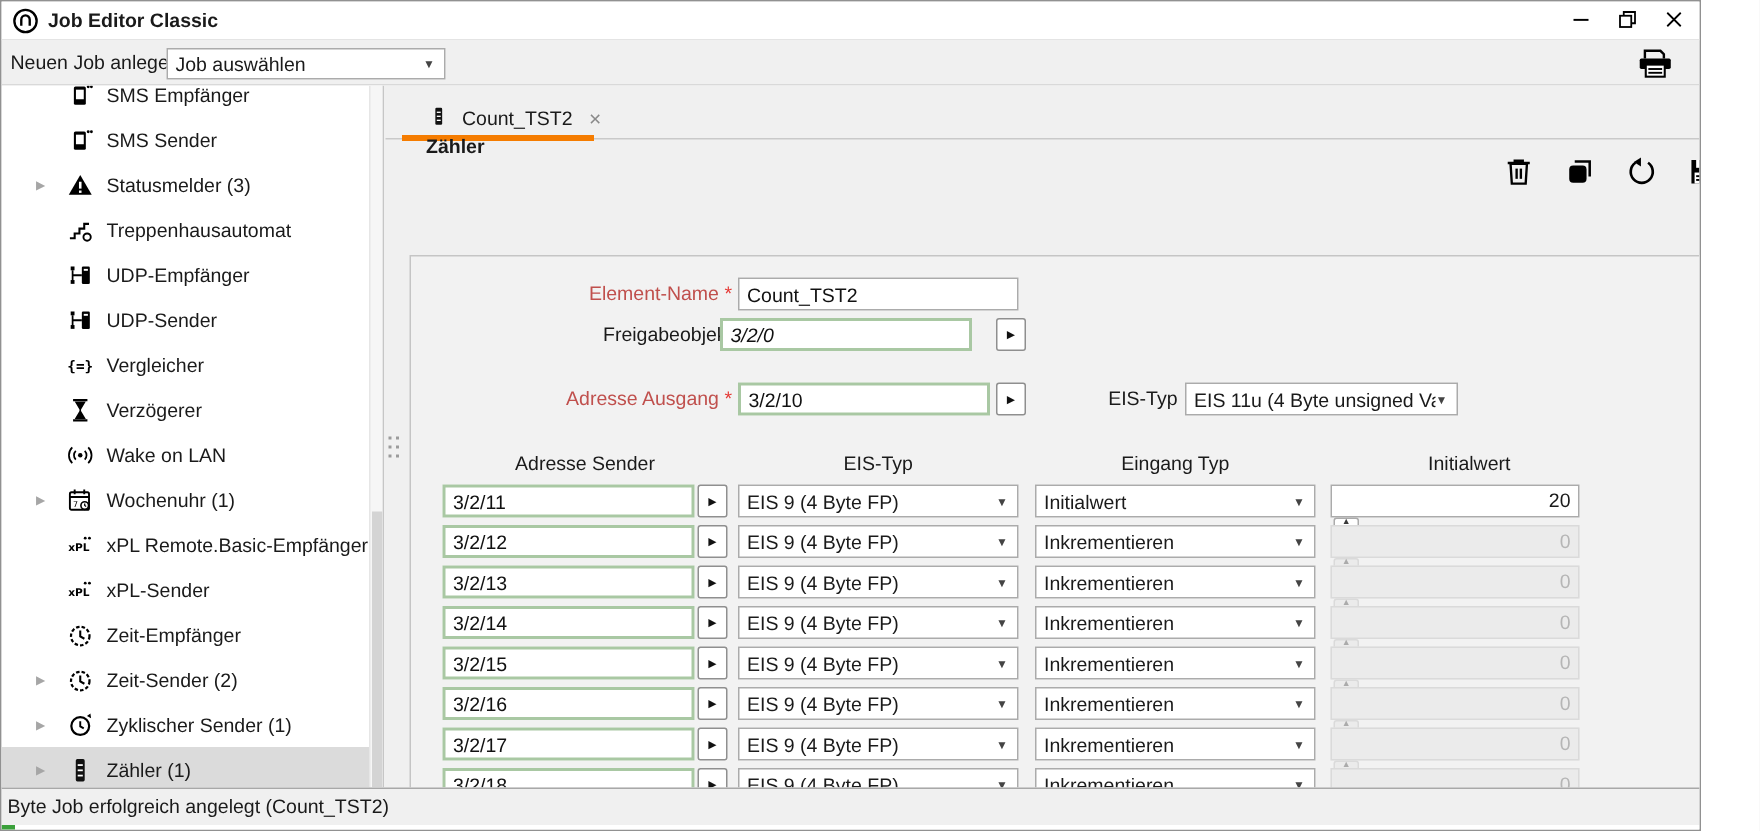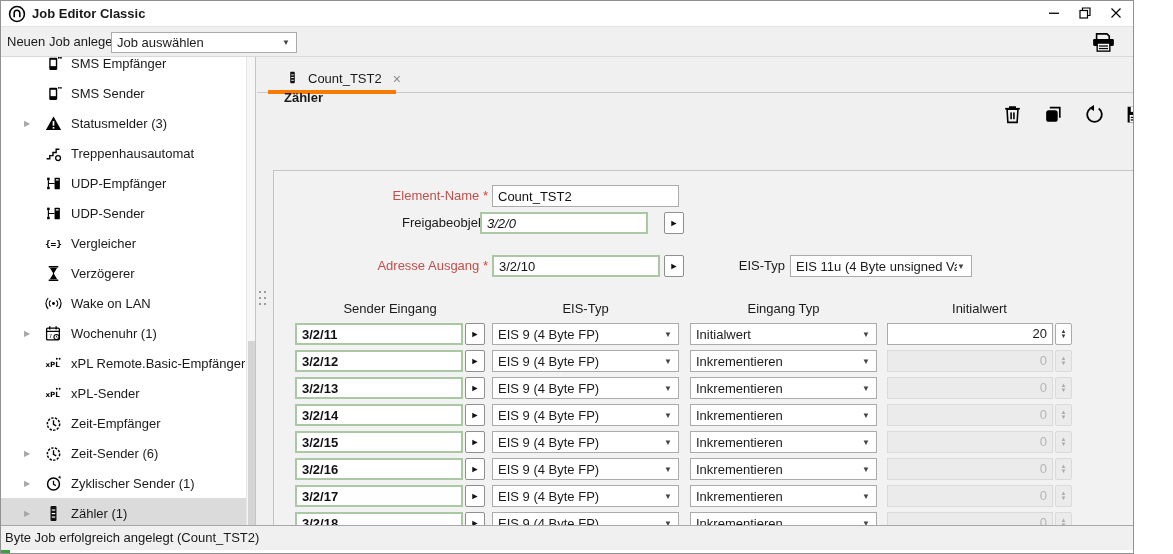--- a/index.html
+++ b/index.html
@@ -71,25 +71,25 @@
   .tinput { position:absolute; height:22px; border:1px solid #ABABAB; background:#fff;
             font:13px "Liberation Sans", sans-serif; padding:0 5px; color:#111; }
   .green { border:2px solid #A9C8A3; }
   .abtn { position:absolute; width:20px; height:22px; background:#fff; border:1px solid #8F8F8F;
           border-radius:2px; display:flex; align-items:center; justify-content:center;
           font-size:9px; color:#111; }
   .pcombo { position:absolute; height:22px; }
   .thead { position:absolute; top:130px; text-align:center; height:16px; }
   #rows { position:absolute; left:0; top:152px; width:100%; }
   .trow { position:relative; height:22px; margin-bottom:5px; }
-  .trow .addr { left:21px; width:168px;font-weight:bold; }
+  .trow .addr { left:21px; width:168px; }
   .trow .abtn { left:191px; top:0; }
   .trow .eis { left:218px; width:187px; }
   .trow .ein { left:416px; width:187px; }
-  .spin { position:absolute; left:613px; top:0; width:185px; height:22px; display:flex; }
+  .spin { position:absolute; left:613px; top:0; width:185px; height:22px; display:flex;flex-direction:column; }
   .sfield { width:166px; height:22px; background:#fff; border:1px solid #ABABAB;
             text-align:right; line-height:20px; padding-right:5px; }
   .sbtns { width:17px; height:22px; margin-left:2px; background:#fff; border:1px solid #ABABAB;
            border-radius:2px; display:flex; flex-direction:column; align-items:center;
            justify-content:center; font-size:6px; color:#3a3a3a; line-height:5px; }
   .spin.disabled .sfield { background:#EBEBEB; border-color:#DADADA; color:#B5B5B5; }
   .spin.disabled .sbtns { background:#EBEBEB; border-color:#DADADA; color:#ABABAB; }
   #hscroll { position:absolute; left:1px; top:368px; width:884px; height:11px; background:#F0F0F0; }
   #hthumb { position:absolute; left:0; top:0; width:871px; height:11px; background:#D6D6D6; }
 
@@ -295,21 +295,21 @@
     <span class="slabel">Zeit-Empfänger</span>
   </div>
           <div class="srow">
     <span class="sarrow">▶</span>
     <span class="sicon">
               <svg viewBox="0 0 16 16">
                 <circle cx="8" cy="8.5" r="5.8" fill="none" stroke="#000" stroke-width="1.4" stroke-dasharray="2.2 1.3"></circle>
                 <path d="M8 5v3.7l2.6 1.5" stroke="#000" stroke-width="1.3" fill="none"></path>
               </svg>
             </span>
-    <span class="slabel">Zeit-Sender (6)</span>
+    <span class="slabel">Zeit-Sender (2)</span>
   </div>
           <div class="srow">
     <span class="sarrow">▶</span>
     <span class="sicon">
               <svg viewBox="0 0 16 16">
                 <circle cx="8" cy="8.5" r="5.6" fill="none" stroke="#000" stroke-width="1.4"></circle>
                 <path d="M8 5.5v3.2l2.2 1.3" stroke="#000" stroke-width="1.2" fill="none"></path>
                 <path d="M12.2 2.2l2.6 1.4-.4-3z" fill="#000"></path>
               </svg>
             </span>
@@ -411,21 +411,21 @@
         <div class="abtn" style="left:390px;top:84px">
           <span>►</span>
         </div>
 
         <div class="flabel" style="left:391px;top:84px;width:120px;text-align:right">EIS-Typ</div>
         <div class="combo pcombo" style="left:516px;top:84px;width:182px">
           <span class="cval">EIS 11u (4 Byte unsigned Va...</span>
           <span class="carr">▼</span>
         </div>
 
-        <div class="thead" style="left:21px;width:190px">Sender Eingang</div>
+        <div class="thead" style="left:21px;width:190px">Adresse Sender</div>
         <div class="thead" style="left:218px;width:187px">EIS-Typ</div>
         <div class="thead" style="left:416px;width:187px">Eingang Typ</div>
         <div class="thead" style="left:613px;width:185px">Initialwert</div>
 
         <div id="rows">
             <div class="trow">
     <input class="tinput green addr" value="3/2/11" style="">
     <div class="abtn">
       <span>►</span>
     </div>

